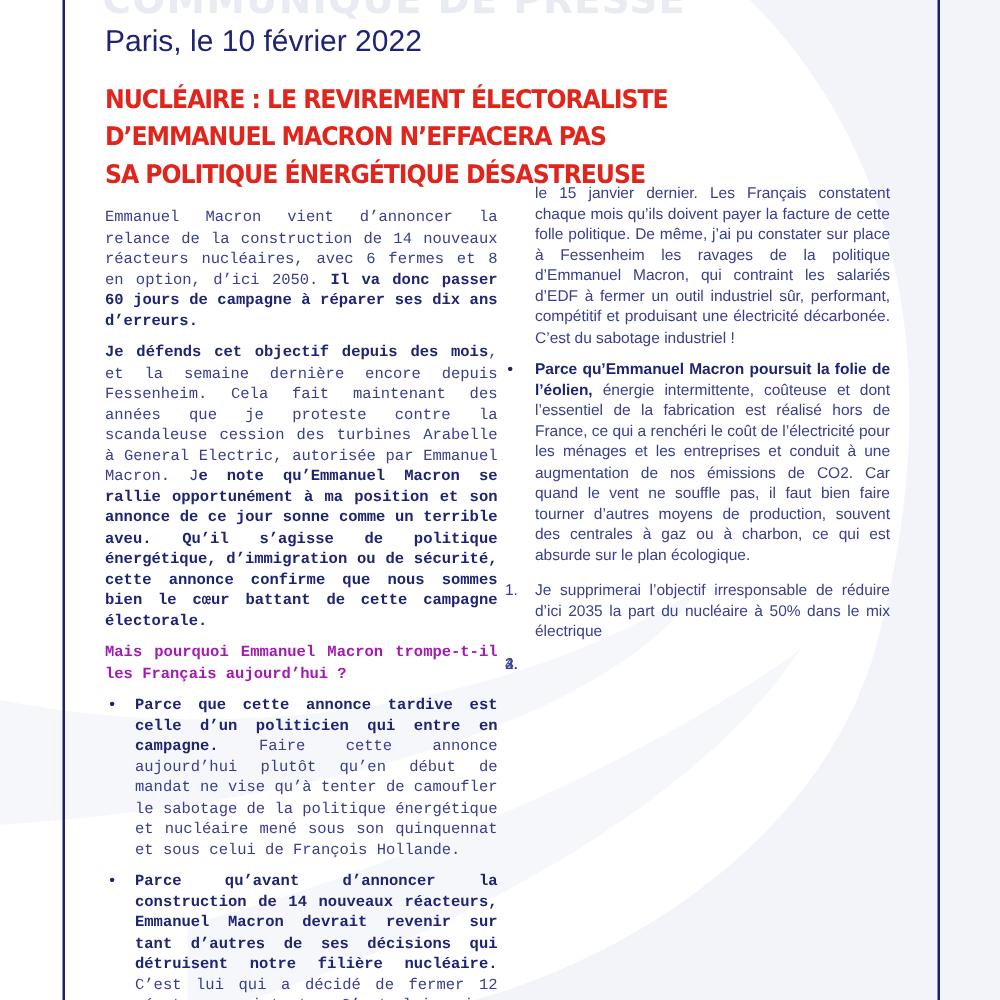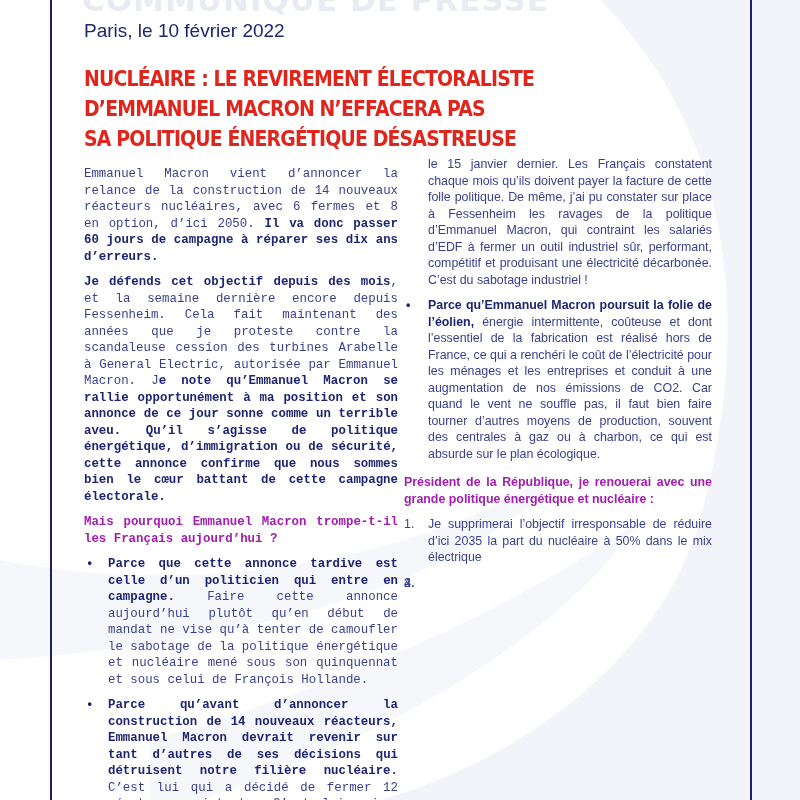--- a/index.html
+++ b/index.html
@@ -12,35 +12,35 @@
   .bg-shape { position: absolute; pointer-events: none; }
   .frame-left { position: absolute; left: 50px; top: 0; width: 2px; height: 800px; background: #1d1f6b; }
   .frame-right { position: absolute; left: 750px; top: 0; width: 2px; height: 800px; background: #1d1f6b; }
   .kicker {
     position: absolute; left: 82px; top: -18px;
     font-family: "DejaVu Sans", sans-serif; font-weight: bold;
     font-size: 31px; letter-spacing: 1px; color: #e8ecf2; white-space: nowrap;
   }
   .date {
     position: absolute; left: 84px; top: 20px;
-    font-size: 19px; color: #1f2470;
+    font-size: 24px; color: #1f2470;
   }
   .headline {
     position: absolute; left: 84px; top: 64px; width: 640px;
     font-family: "DejaVu Sans", sans-serif; font-weight: bold;
     font-size: 20.5px; line-height: 30px; color: #e0261c;
     letter-spacing: -0.9px; transform: scaleX(0.92); transform-origin: left top;
   }
   .headline div { white-space: nowrap; }
   .col {
     position: absolute; font-size: 12.4px; line-height: 16.5px; color: #3a3f8c;
     text-align: justify;
   }
   .col-left { left: 84px; top: 166px; width: 314px; font-family: Liberation Mono, monospace; }
-  .col-right { left: 428px; top: 156px; width: 284px; }
+  .col-right { left: 428px; top: 146px; width: 284px; }
   .col p { margin: 0 0 9px 0; }
   .col b { color: #1f2470; }
   .bul { position: relative; padding-left: 24px; margin: 0 0 9px 0; }
   .bul .mark { position: absolute; left: 2px; top: 0; color: #1f2470; font-weight: bold; }
   .num { position: relative; padding-left: 24px; margin: 0 0 9px 0; }
   .num .mark { position: absolute; left: 0; top: 0; color: #3a3f8c; }
   .bold-block { color: #a21caf; font-weight: bold; }
 </style>
 </head>
 <body>
@@ -80,21 +80,20 @@
     <b>Parce qu’avant d’annoncer la construction de 14 nouveaux réacteurs, Emmanuel Macron devrait revenir sur tant d’autres de ses décisions qui détruisent notre filière nucléaire.</b><span> C’est lui qui a décidé de fermer 12 réacteurs existants. C’est lui qui a fixé l’objectif irrationnel de ramener la part du nucléaire dans le mix électrique français à 50%. C’est lui encore qui a décidé de mettre fin au programme Astrid et d’accentuer la politique de spoliation d’EDF à travers l’ARENH, dispositif</span>
   </div>
 </div>
 
 <div class="col col-right">
   <p>le 15 janvier dernier. Les Français constatent chaque mois qu’ils doivent payer la facture de cette folle politique. De même, j’ai pu constater sur place à Fessenheim les ravages de la politique d’Emmanuel Macron, qui contraint les salariés d’EDF à fermer un outil industriel sûr, performant, compétitif et produisant une électricité décarbonée. C’est du sabotage industriel !</p>
   <div class="bul" style="margin-left:-24px; margin-bottom:12px;">
     <span class="mark">•</span>
     <b>Parce qu’Emmanuel Macron poursuit la folie de l’éolien,</b><span> énergie intermittente, coûteuse et dont l’essentiel de la fabrication est réalisé hors de France, ce qui a renchéri le coût de l’électricité pour les ménages et les entreprises et conduit à une augmentation de nos émissions de CO2. Car quand le vent ne souffle pas, il faut bien faire tourner d’autres moyens de production, souvent des centrales à gaz ou à charbon, ce qui est absurde sur le plan écologique.</span>
   </div>
-  <p class="bold-block" style="margin-left:-24px;">Président de la République, je renouerai avec une grande politique énergétique et nucléaire :</p>
   <div class="num" style="margin-left:-24px;">
     <span class="mark">1.</span>
     <span>Je supprimerai l’objectif irresponsable de réduire d’ici 2035 la part du nucléaire à 50% dans le mix électrique</span>
   </div>
   <div class="num" style="margin-left:-24px;">
     <span class="mark">2.</span>
   </div>
   <div class="num" style="margin-left:-24px;">
     <span class="mark">3.</span>
   </div>

